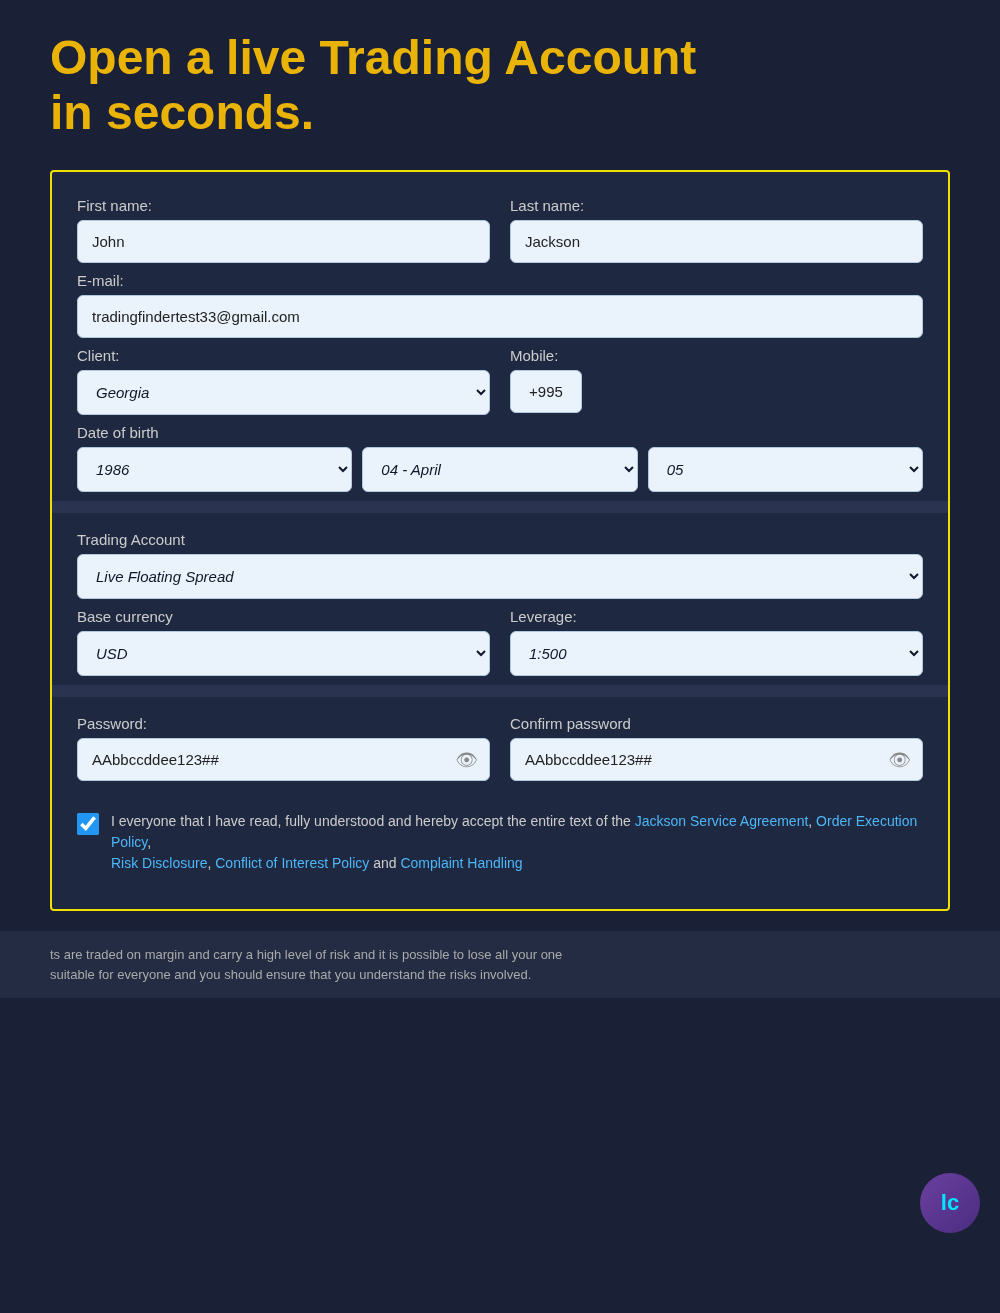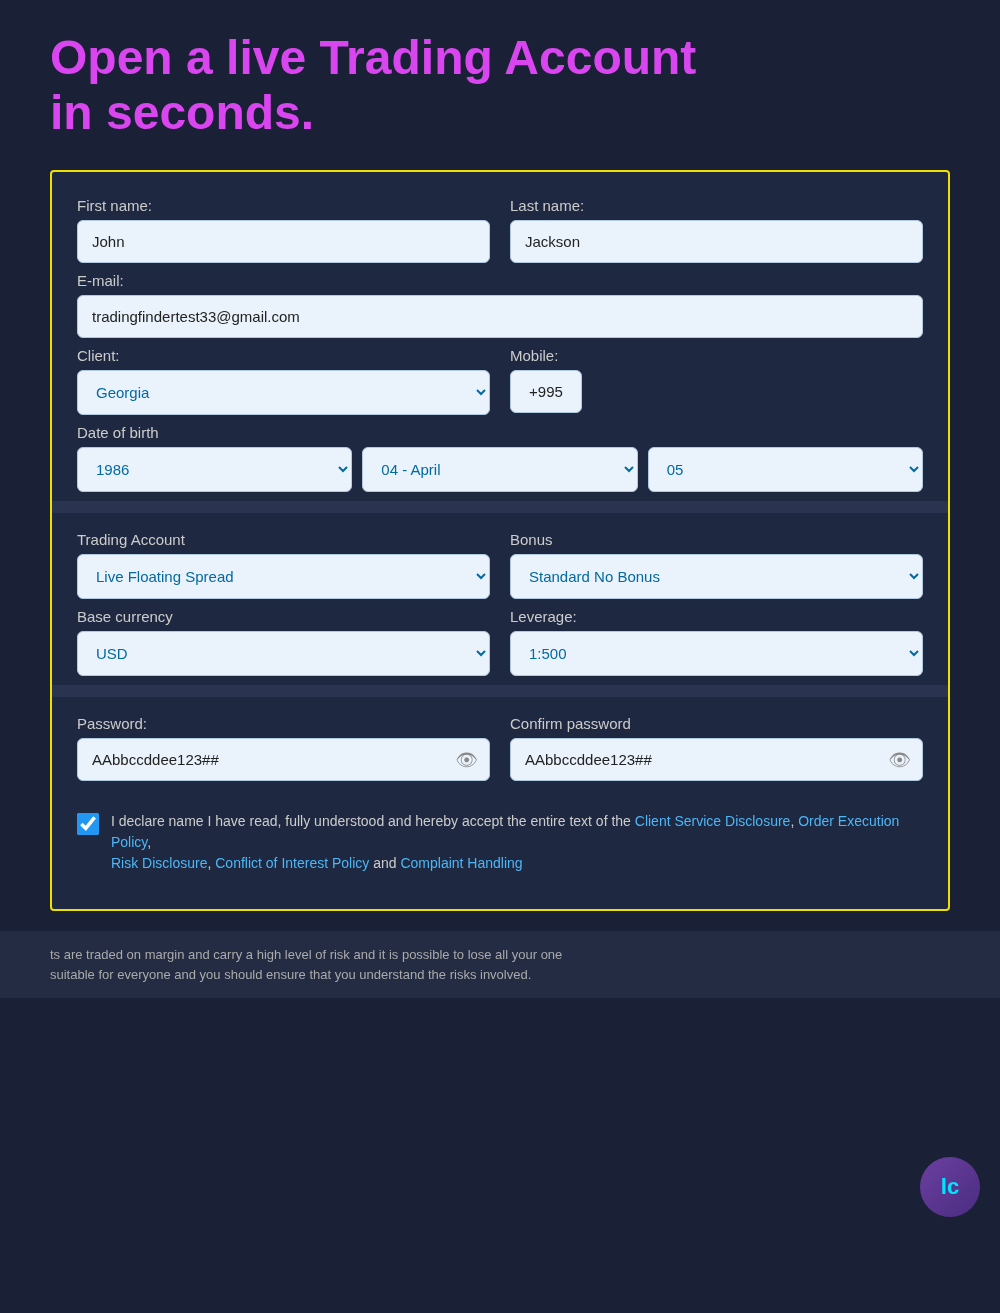--- a/index.html
+++ b/index.html
@@ -12,21 +12,21 @@
       overflow-x: hidden;
     }
 
     .page-wrapper {
       padding: 30px 50px 20px 50px;
     }
 
     .page-title {
       font-size: 48px;
       font-weight: 700;
-      color: #d946ef;
+      color: #eab308;
       line-height: 1.15;
       margin-bottom: 30px;
     }
 
     .form-container {
       border: 2px solid #f0e000;
       border-radius: 4px;
       padding: 25px 25px 25px 25px;
       background-color: #1e2840;
     }
@@ -66,25 +66,26 @@
       outline: none;
       width: 100%;
     }
 
     select {
       background-color: #eaf3fb;
       border: 1.5px solid #b0c8e0;
       border-radius: 6px;
       padding: 12px 14px;
       font-size: 15px;
-      color: #0369a1;
+      color: #0f172a;
       outline: none;
       width: 100%;
       appearance: auto;
       cursor: pointer;
+      font-style: italic;
     }
 
     .section-divider {
       height: 12px;
       background-color: #2a3450;
       margin: 0 -25px;
       margin-bottom: 18px;
     }
 
     .phone-row {
@@ -159,21 +160,21 @@
       background-color: #232c42;
       padding: 14px 50px;
       font-size: 13px;
       color: #aaaaaa;
       line-height: 1.5;
       margin-top: 0;
     }
 
     .logo-badge {
       position: fixed;
-      bottom: 96px;
+      bottom: 80px;
       right: 20px;
       width: 60px;
       height: 60px;
       background: linear-gradient(135deg, #6b3fa0, #4a2d80);
       border-radius: 50%;
       display: flex;
       align-items: center;
       justify-content: center;
       font-size: 22px;
       font-weight: bold;
@@ -268,28 +269,20 @@
 
     <div class="form-row">
       <div class="form-group">
         <label>Trading Account</label>
         <select>
           <option selected="">Live Floating Spread</option>
           <option>Live Fixed Spread</option>
           <option>ECN</option>
         </select>
       </div>
-      <div class="form-group">
-        <label>Bonus</label>
-        <select>
-          <option selected="">Standard No Bonus</option>
-          <option>Welcome Bonus</option>
-          <option>No Bonus</option>
-        </select>
-      </div>
     </div>
 
     <div class="form-row">
       <div class="form-group">
         <label>Base currency</label>
         <select>
           <option selected="">USD</option>
           <option>EUR</option>
           <option>GBP</option>
         </select>
@@ -320,21 +313,21 @@
         <div class="password-wrapper">
           <input type="text" value="AAbbccddee123##" style="">
           <span class="eye-icon">👁︎</span>
         </div>
       </div>
     </div>
 
     <div class="checkbox-row">
       <input type="checkbox" checked="" style="">
       <div class="checkbox-text">
-        <span>I declare name I have read, fully understood and hereby accept the entire text of the </span><a href="#">Client Service Disclosure</a><span>, </span><a href="#">Order Execution Policy</a><span>, </span><br>
+        <span>I everyone that I have read, fully understood and hereby accept the entire text of the </span><a href="#">Jackson Service Agreement</a><span>, </span><a href="#">Order Execution Policy</a><span>, </span><br>
         <a href="#">Risk Disclosure</a><span>, </span><a href="#">Conflict of Interest Policy</a><span> and </span><a href="#">Complaint Handling</a>
       </div>
     </div>
 
   </div>
 </div>
 
 <div class="footer-risk">
   <span>ts are traded on margin and carry a high level of risk and it is possible to lose all your</span><span> one</span><br>
   <span>suitable for everyone and you should ensure that you understand the risks involved.</span>

